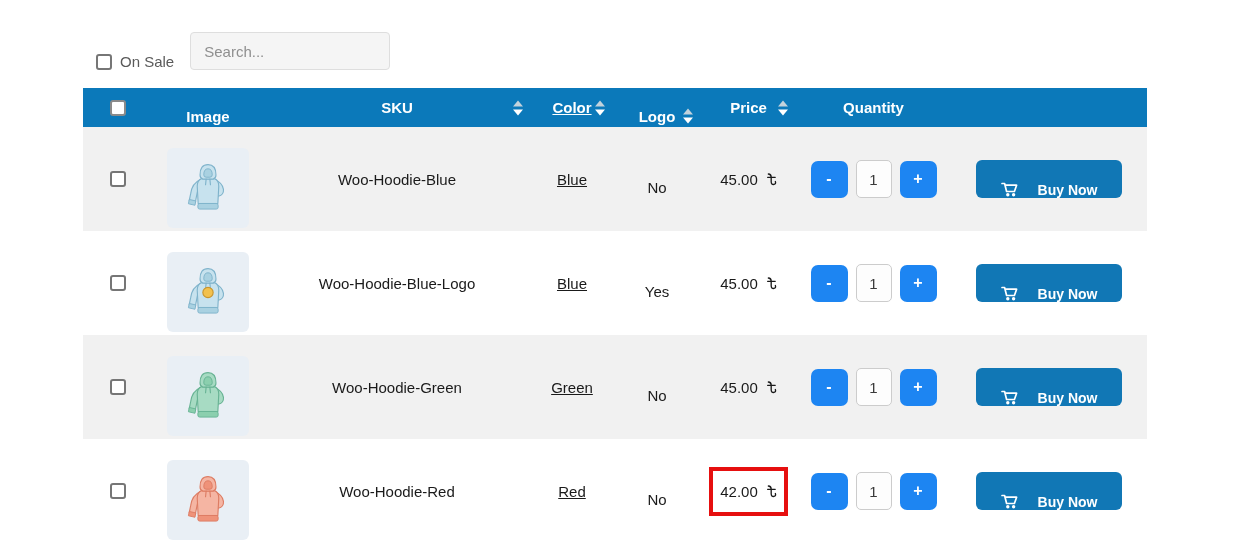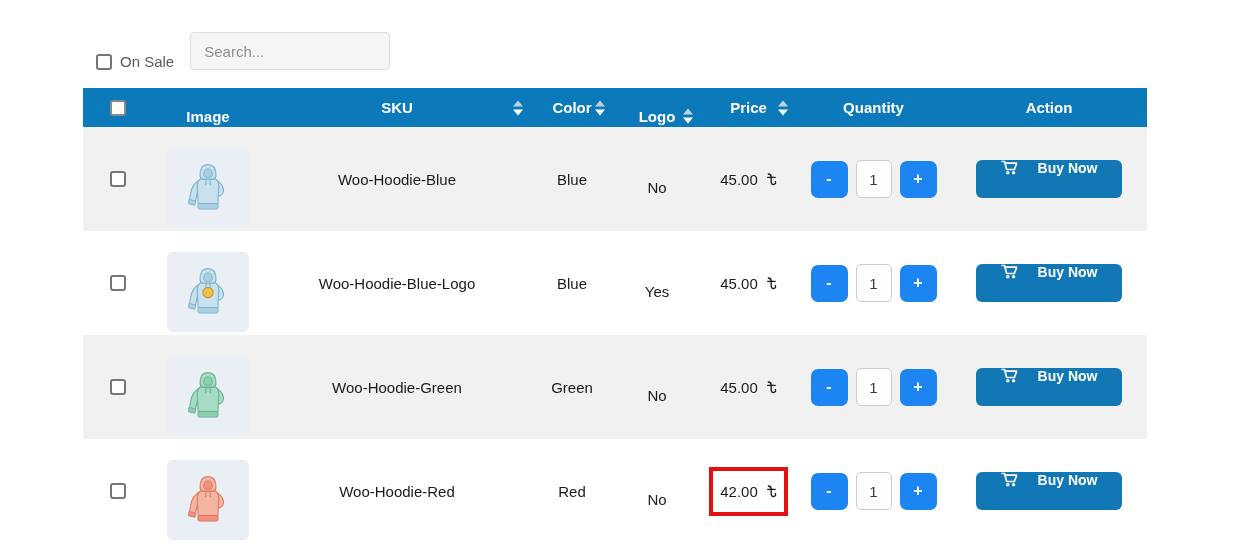--- a/index.html
+++ b/index.html
@@ -28,21 +28,21 @@
 
   
   .product-table { position:absolute; left:83px; top:88px; width:1064px; }
   .thead { display:flex; height:39px; background:var(--header-bg,#0b79ba); color:#fff; font-weight:bold; font-size:15px; }
   .tr { display:flex; height:104px; background:#fff; font-size:15px; }
   .tr.alt { background:var(--row-alt,#f1f1f1); }
   .th,.td { display:flex; align-items:center; justify-content:center; position:relative; }
   .col-check { width:70px; }
   .col-image { width:110px;margin-top:18px; }
   .col-sku   { width:268px; }
-  .col-color { width:82px; }
+  .col-color { width:82px;text-decoration:underline; }
   .col-logo  { width:88px;margin-top:17px; }
   .col-price { width:95px; }
   .col-qty   { width:155px; }
   .col-action{ width:196px; }
 
   .th .cb { border-color:#8a8a8a; }
   .sort-arrows { position:absolute; right:8px; top:50%; transform:translateY(-50%); display:flex; flex-direction:column; gap:3px; cursor:pointer; }
   .arr-up   { width:0; height:0; border-left:5px solid transparent; border-right:5px solid transparent; border-bottom:6px solid #c2d2dc; }
   .arr-down { width:0; height:0; border-left:5px solid transparent; border-right:5px solid transparent; border-top:6px solid #ffffff; }
 
@@ -64,21 +64,21 @@
   }
   .qty {
     width:36px; height:38px; border:1px solid #ccc; border-radius:5px;
     text-align:center; font-size:15px; color:#3a3a3a; background:#fdfdfd; font-family:inherit; outline:none;
   }
 
   
   .buy {
     width:146px; height:38px; border:none; border-radius:6px;
     background:var(--buy-bg,#1177b5); color:#fff; font-weight:bold; font-size:14px;
-    display:flex; align-items:flex-start; justify-content:center; gap:20px; cursor:pointer; font-family:inherit;
+    display:flex; align-items:flex-end; justify-content:center; gap:20px; cursor:pointer; font-family:inherit;
   }
   .cart-icon { width:17px; height:16px; }
 </style>
 </head>
 <body>
 
 <svg width="0" height="0" style="position:absolute">
   <defs>
     <g id="hoodie-shape">
       <path d="M24 23 Q15 27 13.5 38 L12 45.5 L18.5 47 L20.5 37 Q22 29 25.5 26 Z" fill="var(--hfill)" stroke="var(--hstroke)" stroke-width="1.2" stroke-linejoin="round"></path>
@@ -145,23 +145,20 @@
       <div class="th col-price">
         <span>Price</span>
         <span class="sort-arrows">
           <span class="arr-up"></span>
           <span class="arr-down"></span>
         </span>
       </div>
       <div class="th col-qty">
         <span>Quantity</span>
       </div>
-      <div class="th col-action">
-        <span>Action</span>
-      </div>
     </div>
 
     <div class="tr alt">
       <div class="td col-check">
           <input class="cb" type="checkbox" style="">
         </div>
       <div class="td col-image">
         <div class="thumb">
           <svg class="hoodie" viewBox="0 0 64 64" style="--hfill: #c7e2ee; --hstroke: #7fb3cb; --hband: #a9d1e1;">
               <use href="#hoodie-shape"></use>

